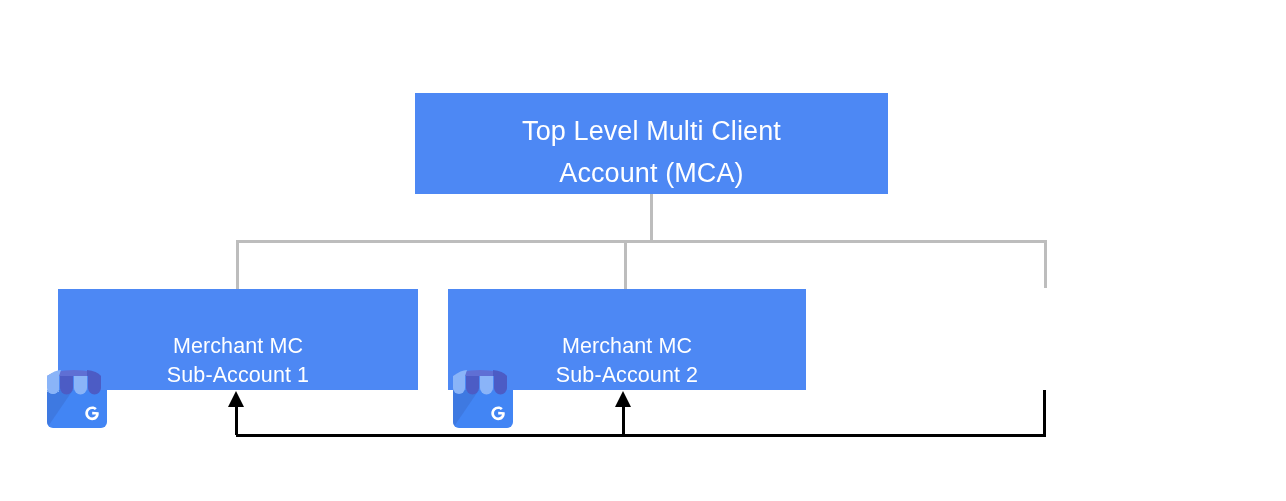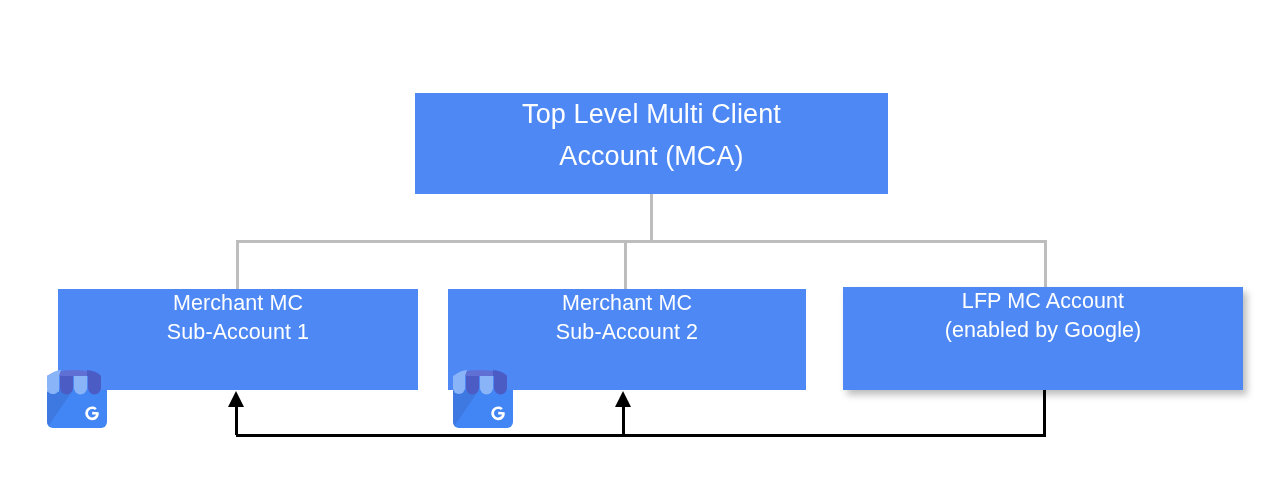--- a/index.html
+++ b/index.html
@@ -14,21 +14,21 @@
     position: relative;
     width: 1286px;
     height: 501px;
     background: #ffffff;
     overflow: hidden;
   }
   .node {
     position: absolute;
     box-sizing: border-box;
     display: flex;
-    align-items: flex-start;
+    align-items: flex-end;
     justify-content: center;
     text-align: center;
     color: #ffffff;
     background: #4d88f4;
     letter-spacing: 0.1px;
   }
   .node .label {
     white-space: pre-line;
     display: block;
   }
@@ -132,24 +132,20 @@
   <div class="node" id="node-sub1">
     <span class="label">Merchant MC
 Sub-Account 1</span>
   </div>
 
   <div class="node" id="node-sub2">
     <span class="label">Merchant MC
 Sub-Account 2</span>
   </div>
 
-  <div class="node" id="node-lfp">
-    <span class="label">LFP MC Account
-(enabled by Google)</span>
-  </div>
 
   <div class="gmb-icon" id="gmb-icon-1">
     <svg viewBox="0 0 68 68" width="68" height="68" xmlns="http://www.w3.org/2000/svg">
       <defs>
         <clipPath id="bodyclip1">
           <path d="M4 24 h60 v32 a6 6 0 0 1 -6 6 h-48 a6 6 0 0 1 -6 -6 z"></path>
         </clipPath>
         <linearGradient id="shade1" x1="0" y1="0" x2="1" y2="1">
           <stop offset="0%" stop-color="#3b6fd0"></stop>
           <stop offset="100%" stop-color="#4285f4"></stop>

